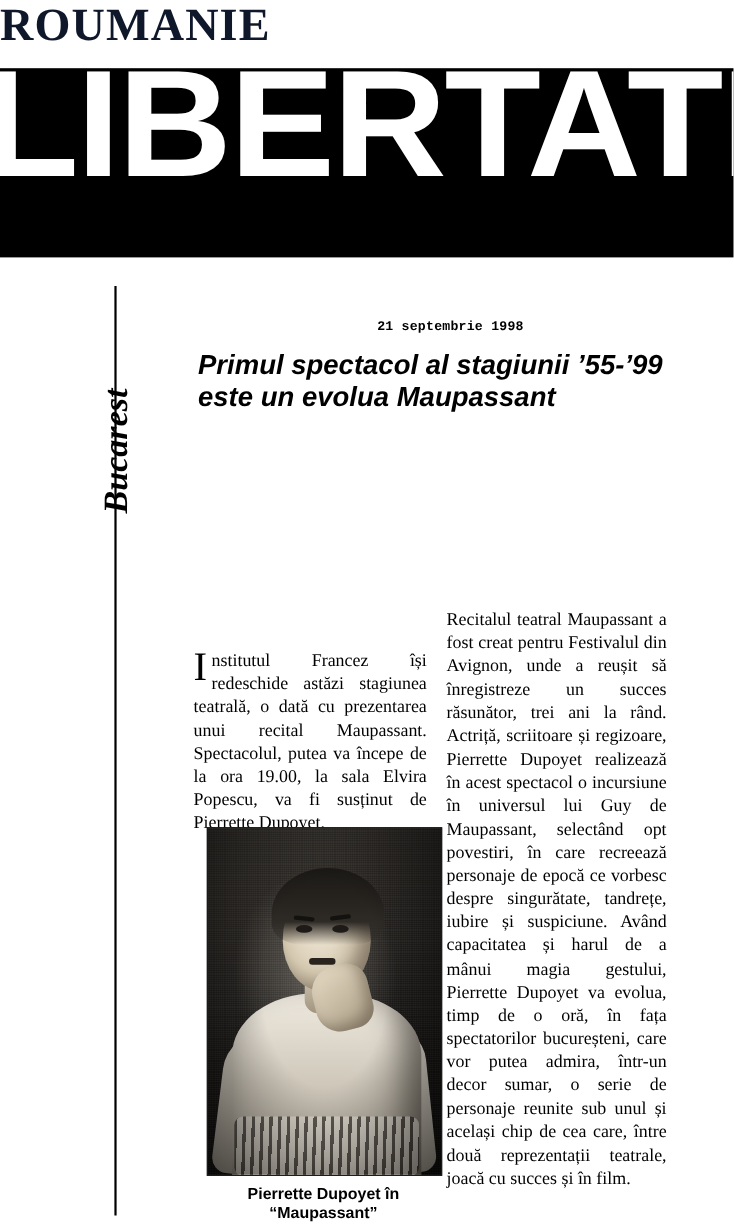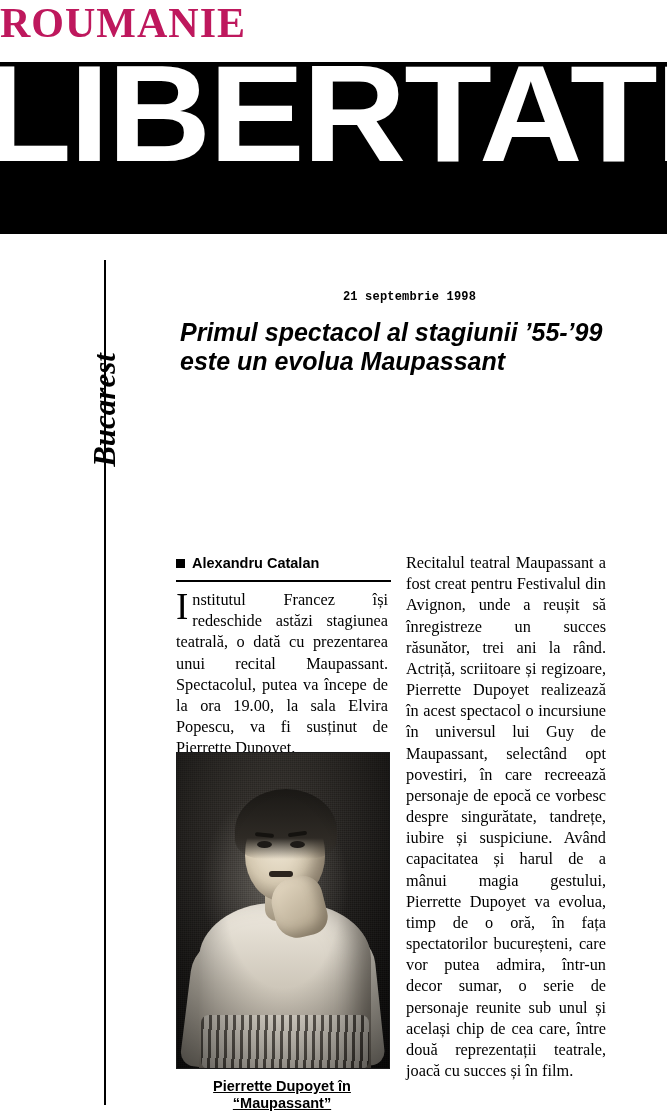--- a/index.html
+++ b/index.html
@@ -26,21 +26,21 @@
   .country-line {
     position: absolute;
     left: 0px;
     top: 2px;
     font-family: "Liberation Serif", serif;
     font-weight: bold;
     font-size: 42px;
     letter-spacing: 1px;
     line-height: 1;
     white-space: nowrap;
-    color: #be185d;
+    color: #0f172a;
   }
   .masthead-bar {
     position: absolute;
     left: 0px;
     top: 62px;
     width: 667px;
     height: 172px;
     background: #000000;
     overflow: hidden;
   }
@@ -183,24 +183,23 @@
     font-family: "Liberation Serif", serif;
     font-size: 37px;
     line-height: 0.86;
     font-weight: normal;
     padding: 2px 4px 0 0;
   }
 
   
   .photo-block {
     position: absolute;
-    left: 176px;
+    left: 188px;
     top: 500px;
     width: 212px;
-    text-decoration: underline;
   }
   .photo {
     position: relative;
     width: 212px;
     height: 315px;
     background: #2a2724;
     overflow: hidden;
     border: 1px solid #1a1a1a;
   }
   .photo .bg-dark {
@@ -351,27 +350,20 @@
   <div class="section-label">Bucarest</div>
 
   <div class="article">
     <div class="dateline">21 septembrie 1998</div>
     <div class="subhead">
       <div>Primul spectacol al stagiunii ’55-’99</div>
       <div>este un evolua Maupassant</div>
     </div>
   </div>
 
-  <div class="byline-wrap">
-    <div class="byline">
-      <span class="byline-square"></span>
-      <span>Alexandru Catalan</span>
-    </div>
-    <div class="byline-rule"></div>
-  </div>
 
   <div class="col-left">
     <p class="body-text"><span class="dropcap">I</span><span>nstitutul Francez își redeschide astăzi stagiunea teatrală, o dată cu prezentarea unui recital Maupassant. Spectacolul, putea va începe de la ora 19.00, la sala Elvira Popescu, va fi susținut de Pierrette Dupoyet.</span></p>
   </div>
 
   <div class="col-right">
     <p class="body-text">Recitalul teatral Maupassant a fost creat pentru Festivalul din Avignon, unde a reușit să înregistreze un succes răsunător, trei ani la rând. Actriță, scriitoare și regizoare, Pierrette Dupoyet realizează în acest spectacol o incursiune în universul lui Guy de Maupassant, selectând opt povestiri, în care recreează personaje de epocă ce vorbesc despre singurătate, tandrețe, iubire și suspiciune. Având capacitatea și harul de a mânui magia gestului, Pierrette Dupoyet va evolua, timp de o oră, în fața spectatorilor bucureșteni, care vor putea admira, într-un decor sumar, o serie de personaje reunite sub unul și același chip de cea care, între două reprezentații teatrale, joacă cu succes și în film.</p>
   </div>
 
   <div class="photo-block">

